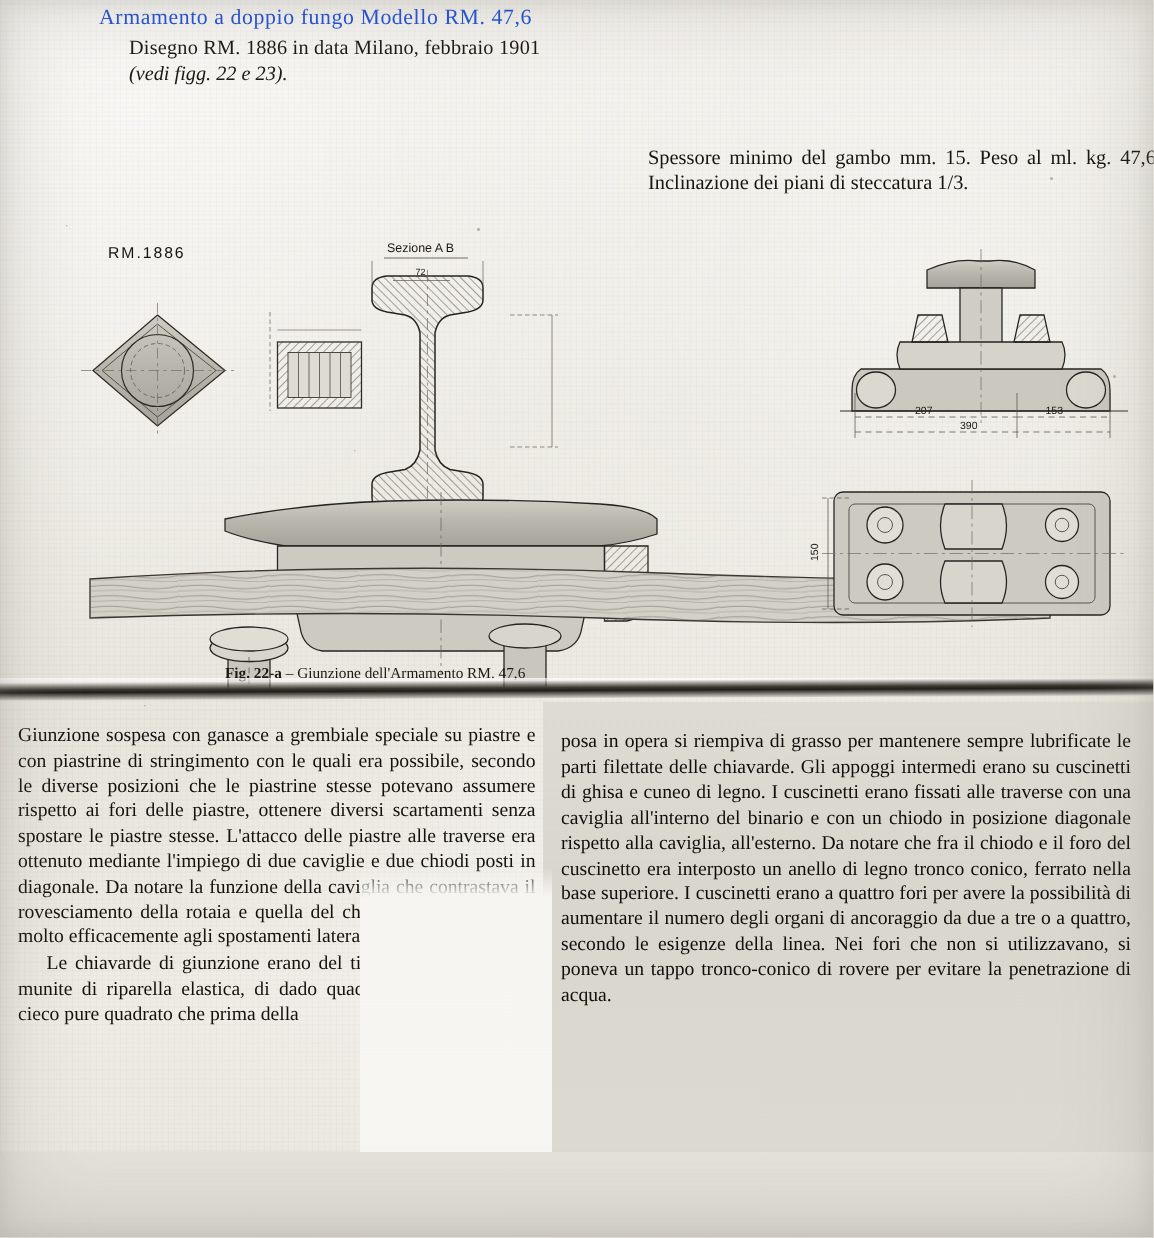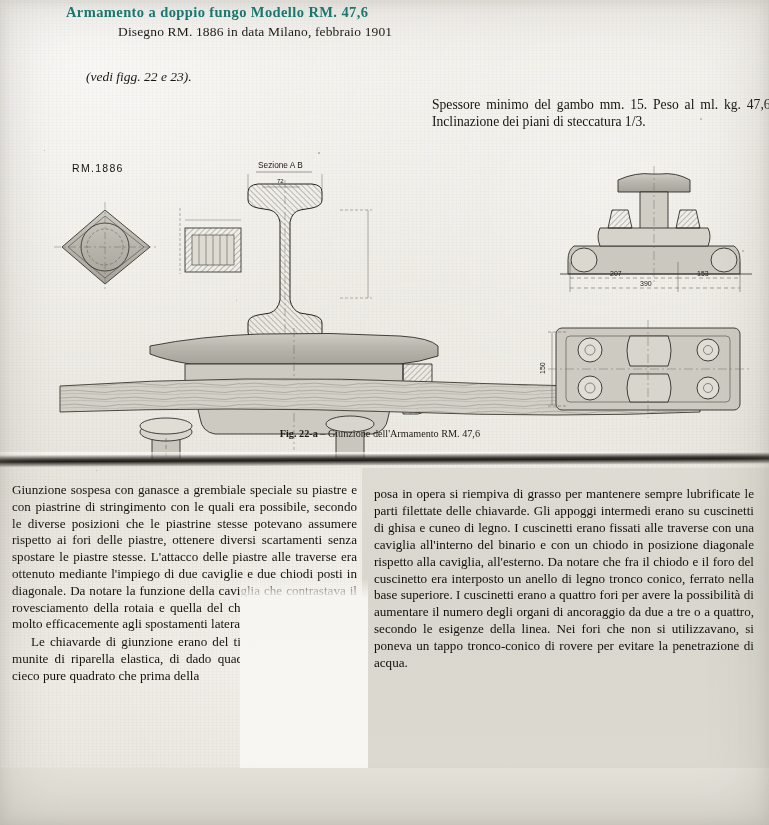--- a/index.html
+++ b/index.html
@@ -24,47 +24,47 @@
       repeating-linear-gradient(90deg, rgba(120,118,110,.05) 0 1px, rgba(255,255,255,0) 1px 4px);
   }
   #vign{
     position:absolute;inset:0;pointer-events:none;
     box-shadow: inset 0 0 58px rgba(140,136,126,.30), inset 0 0 14px rgba(120,116,108,.18);
   }
   
   #header{position:absolute;left:0;top:0;width:769px;height:140px;}
   .htitle{
     position:absolute;left:66px;top:4px;width:420px;
-    font-weight:bold;font-size:14.5px;letter-spacing:.4px;color:#0f766e;
+    font-weight:normal;font-size:14.5px;letter-spacing:.4px;color:#1d4ed8;
   }
   .hsub{
     position:absolute;left:86px;top:24px;width:400px;
-    font-size:13.5px;color:#1a1814;letter-spacing:.15px;margin-left:32px;
+    font-size:13.5px;color:#1a1814;letter-spacing:.15px;
   }
   .hsub2{
     position:absolute;left:86px;top:41px;width:400px;
-    font-size:13.5px;font-style:italic;color:#1a1814;margin-top:28px;
+    font-size:13.5px;font-style:italic;color:#1a1814;
   }
   .hparaL{
     position:absolute;left:66px;top:64px;width:330px;
     font-size:13.6px;line-height:17.4px;color:#17150f;
     text-align:justify;text-indent:18px;
   }
   .hparaR{
     position:absolute;left:432px;top:96px;width:342px;
     font-size:13.6px;line-height:17.4px;color:#17150f;
     text-align:justify;
   }
   
   #figzone{position:absolute;left:0;top:150px;width:769px;height:310px;}
   #figsvg{position:absolute;left:0;top:0;}
   .caplabel{font-weight:bold;}
   .capA{
-    position:absolute;left:150px;top:278px;width:330px;
-    font-size:10.2px;color:#1d1a15;text-align:right;
+    position:absolute;left:150px;top:294px;width:330px;
+    font-size:10.2px;color:#1d1a15;
   }
   .capB{
     position:absolute;left:556px;top:284px;width:210px;
     font-size:10.2px;color:#1d1a15;text-align:center;line-height:13px;
   }
   
   #seam{
     position:absolute;left:0;top:455px;width:769px;height:12px;
     background:linear-gradient(180deg,rgba(255,255,255,.25) 0%,#3b3832 42%,#201e1a 58%,rgba(190,186,178,.5) 100%);
     transform:rotate(-0.25deg);transform-origin:left center;

